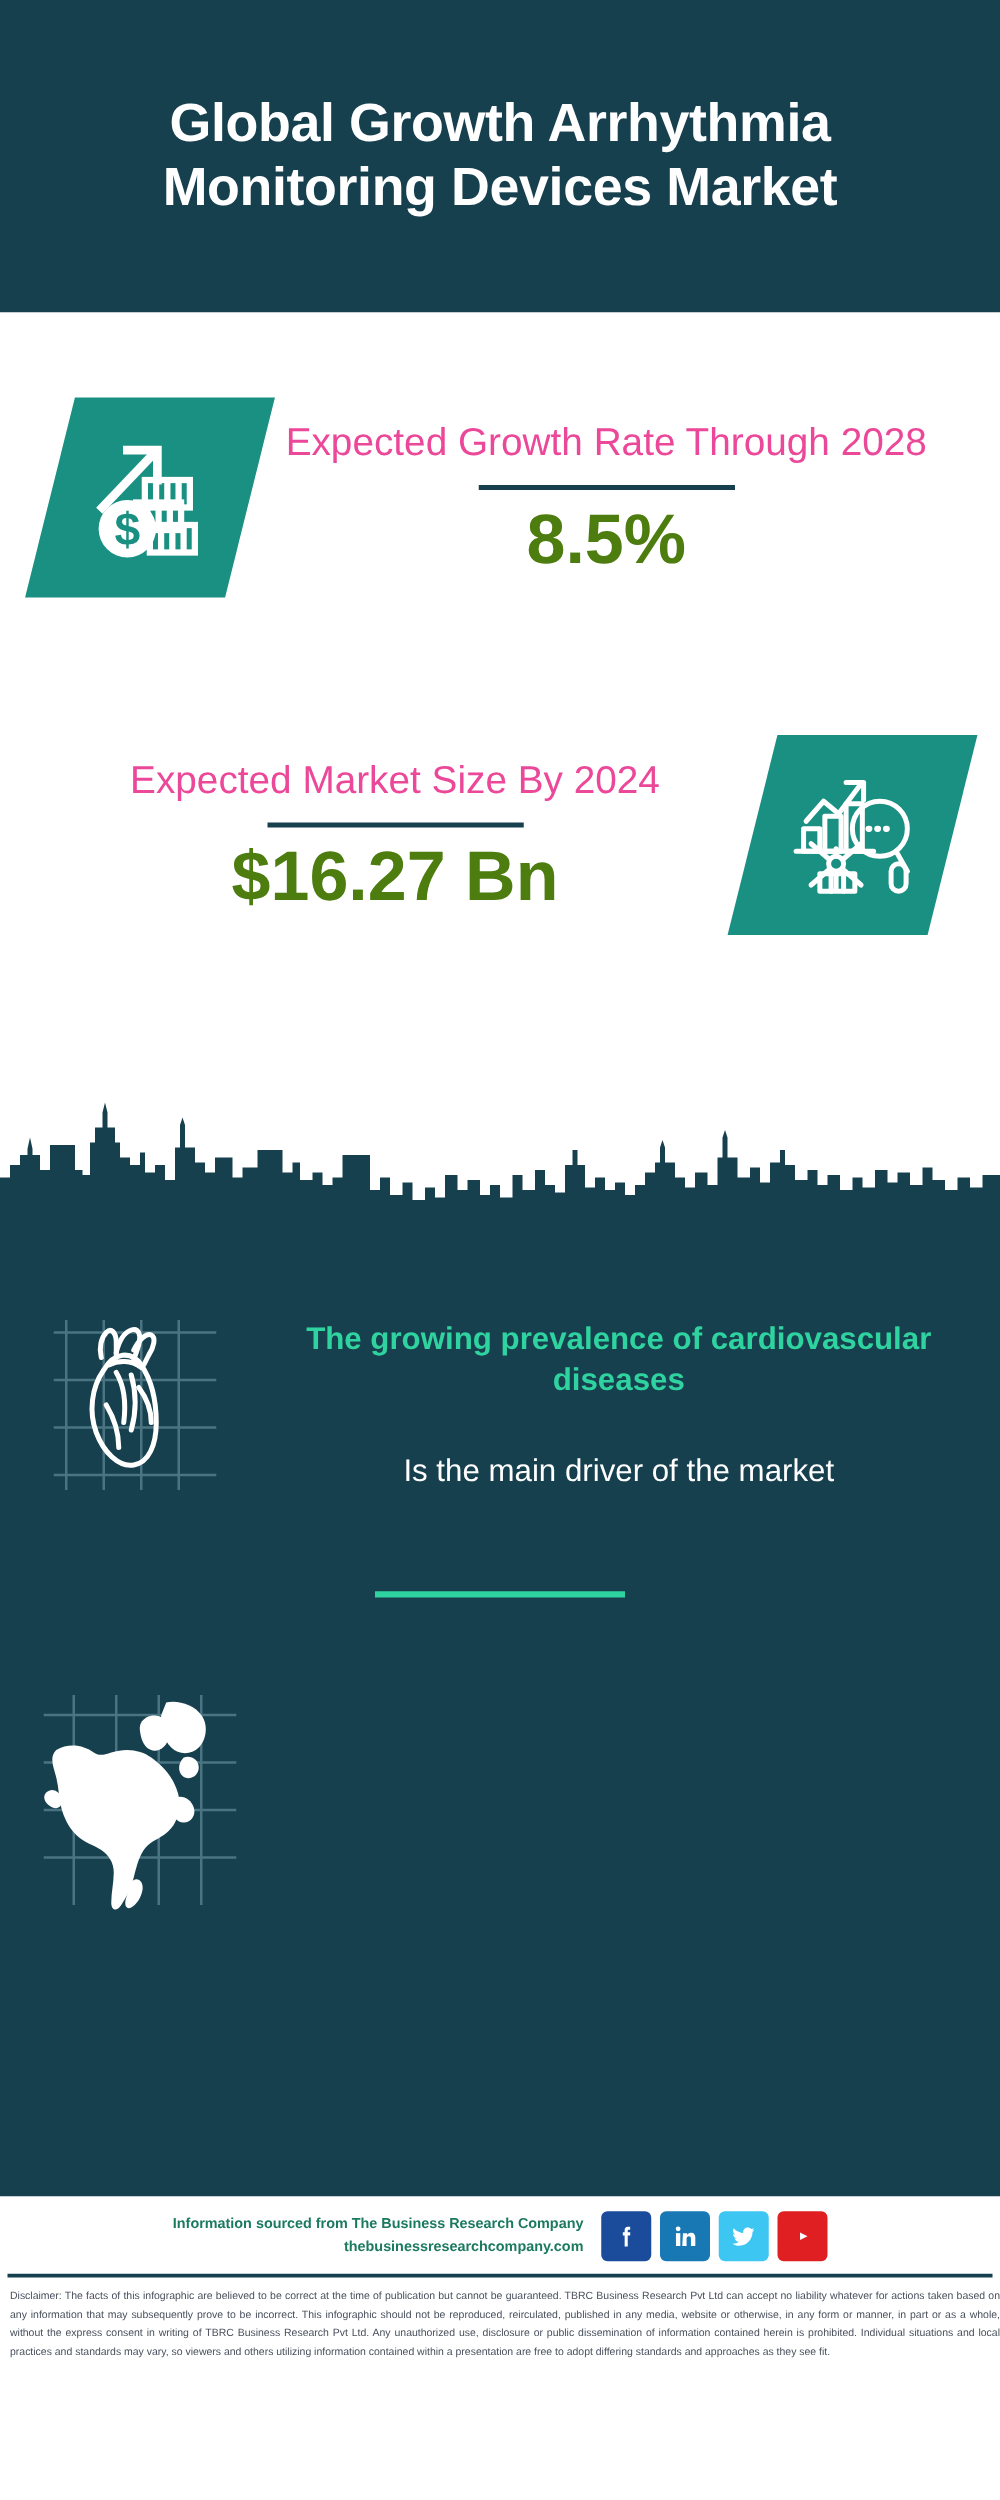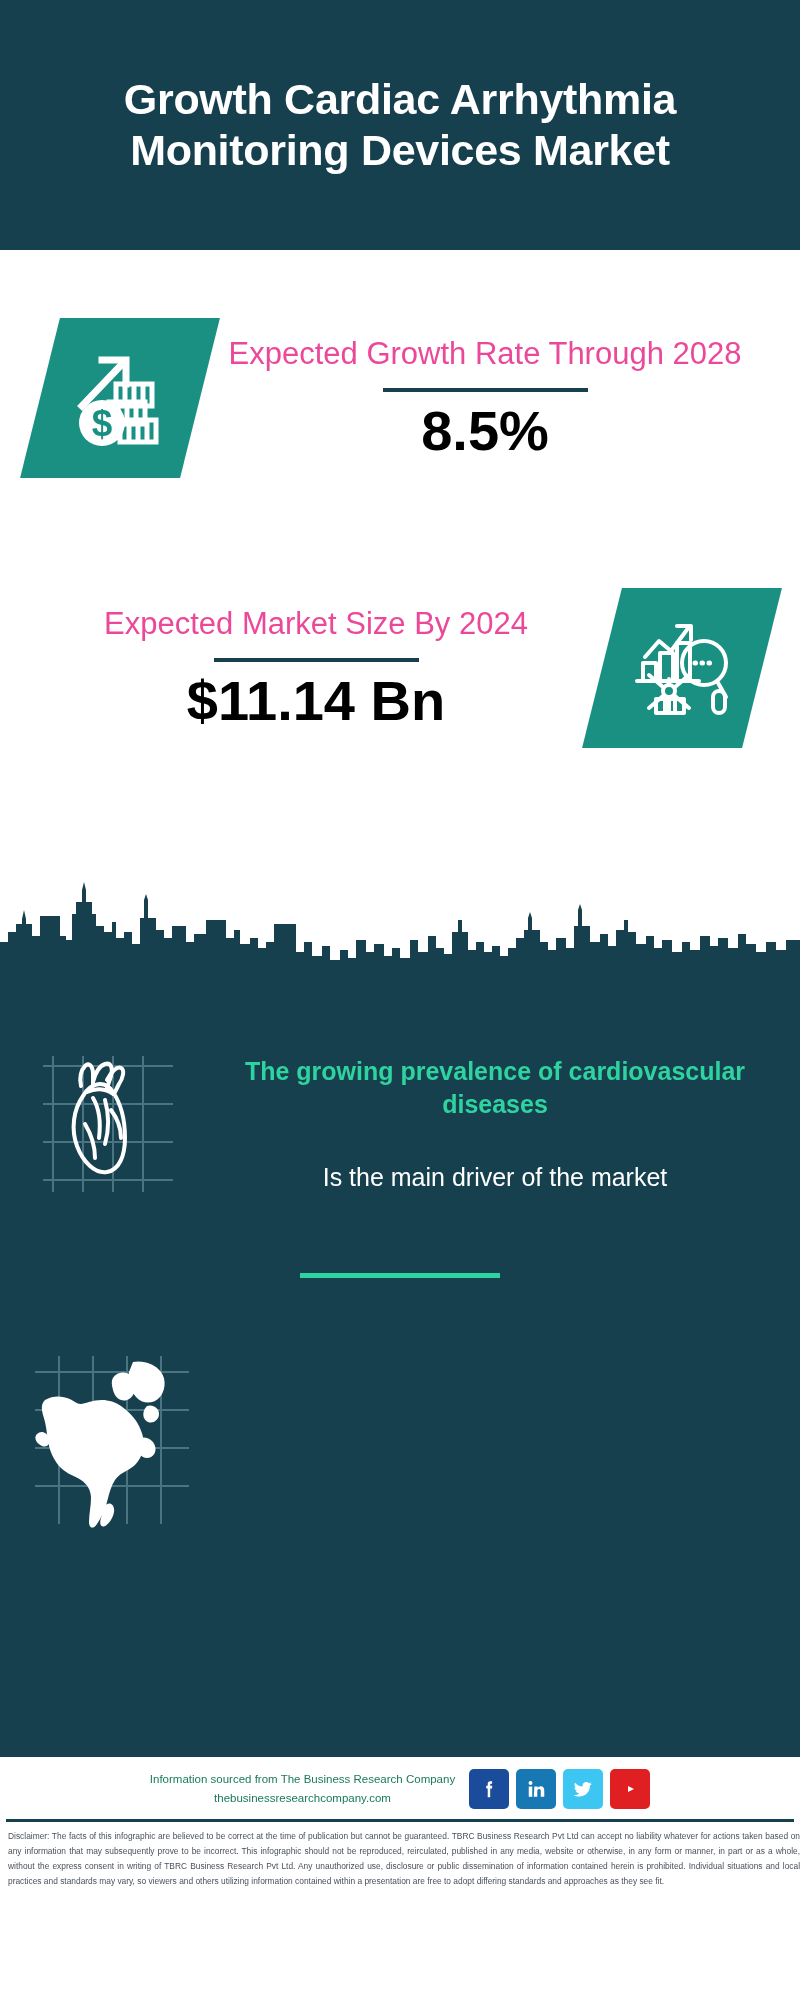--- a/index.html
+++ b/index.html
@@ -48,21 +48,21 @@
     color:#ec4899;
     font-size:31px;
     font-weight:normal;
     line-height:1.3;
   }
   .rule-dark {
     width:205px; height:4px; background:#17404f;
     margin:13px auto 10px auto;
   }
   .stat-value {
-    color:#000000;
+    color:#4d7c0f;
     font-size:56px;
     font-weight:bold;
     line-height:1.05;
   }
 
   
   .skyline-wrap { position:relative; line-height:0; }
   .skyline-wrap svg { display:block; width:800px; height:120px; }
 
   
@@ -82,21 +82,21 @@
     margin:0 auto;
   }
 
   
   .source-bar {
     background:#ffffff;
     display:flex; align-items:center; justify-content:center;
     gap:14px;
     padding:12px 0 10px 0;
   }
-  .source-text { text-align:center; }
+  .source-text { text-align:right;font-weight:bold; }
   .source-text div {
     color:#1a7a5e;
     font-size:11.5px;
     line-height:1.65;
   }
   .socials { display:flex; gap:7px; align-items:center; }
   .soc {
     width:40px; height:40px; border-radius:5px;
     display:flex; align-items:center; justify-content:center;
   }
@@ -116,21 +116,21 @@
     text-align:justify;
     font-family:"Liberation Sans", sans-serif;
   }
 </style>
 </head>
 <body>
 
 <div class="page">
 
   <div class="header">
-    <h1>Growth Cardiac Arrhythmia Monitoring Devices Market</h1>
+    <h1>Global Growth Arrhythmia Monitoring Devices Market</h1>
   </div>
 
   <div class="white-zone" style="height:630px;padding-top:40px;">
 
     <div class="stat-row" style="padding:0 30px 0 40px;height:215px;">
       <div class="para">
         <span class="glyph">
           <svg width="104" height="104" viewBox="0 0 104 104">
             <g fill="none" stroke="#ffffff" stroke-width="7" stroke-linecap="square">
               <line x1="14" y1="62" x2="56" y2="18"></line>
@@ -159,21 +159,21 @@
         <div class="stat-label">Expected Growth Rate Through 2028</div>
         <div class="rule-dark"></div>
         <div class="stat-value">8.5%</div>
       </div>
     </div>
 
     <div class="stat-row" style="padding:0 38px 0 30px;height:215px;margin-top:55px;">
       <div class="stat-text">
         <div class="stat-label">Expected Market Size By 2024</div>
         <div class="rule-dark"></div>
-        <div class="stat-value">$11.14 Bn</div>
+        <div class="stat-value">$16.27 Bn</div>
       </div>
       <div class="para">
         <span class="glyph">
           <svg width="106" height="106" viewBox="0 0 106 106">
             <g fill="none" stroke="#ffffff" stroke-width="4" stroke-linecap="round" stroke-linejoin="round">
               <polyline points="16,44 30,28 42,38 60,14"></polyline>
               <polyline points="48,13 62,13 62,27"></polyline>
               <rect x="14" y="50" width="13" height="18"></rect>
               <rect x="31" y="40" width="13" height="28"></rect>
               <rect x="48" y="30" width="13" height="38"></rect>

